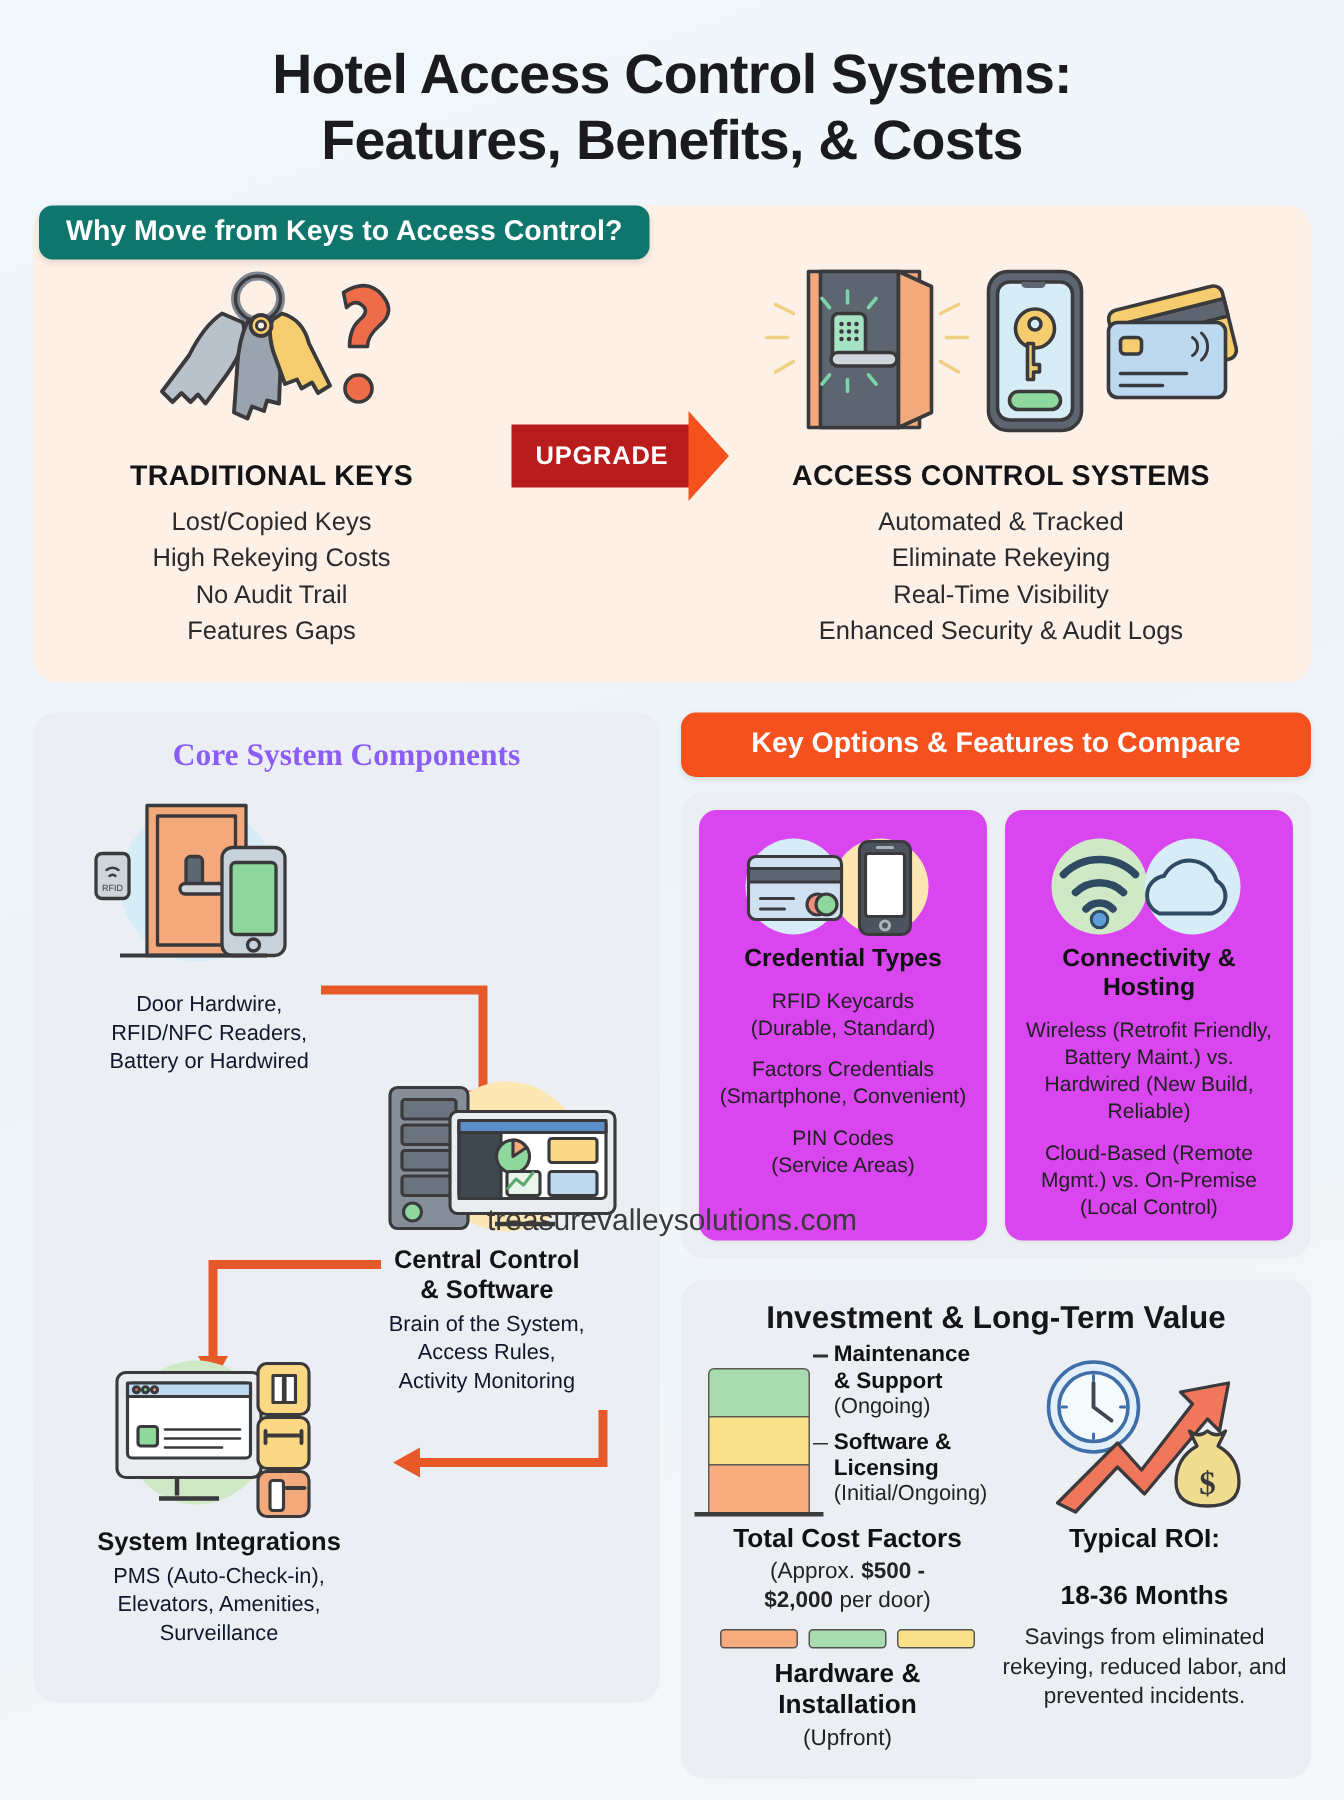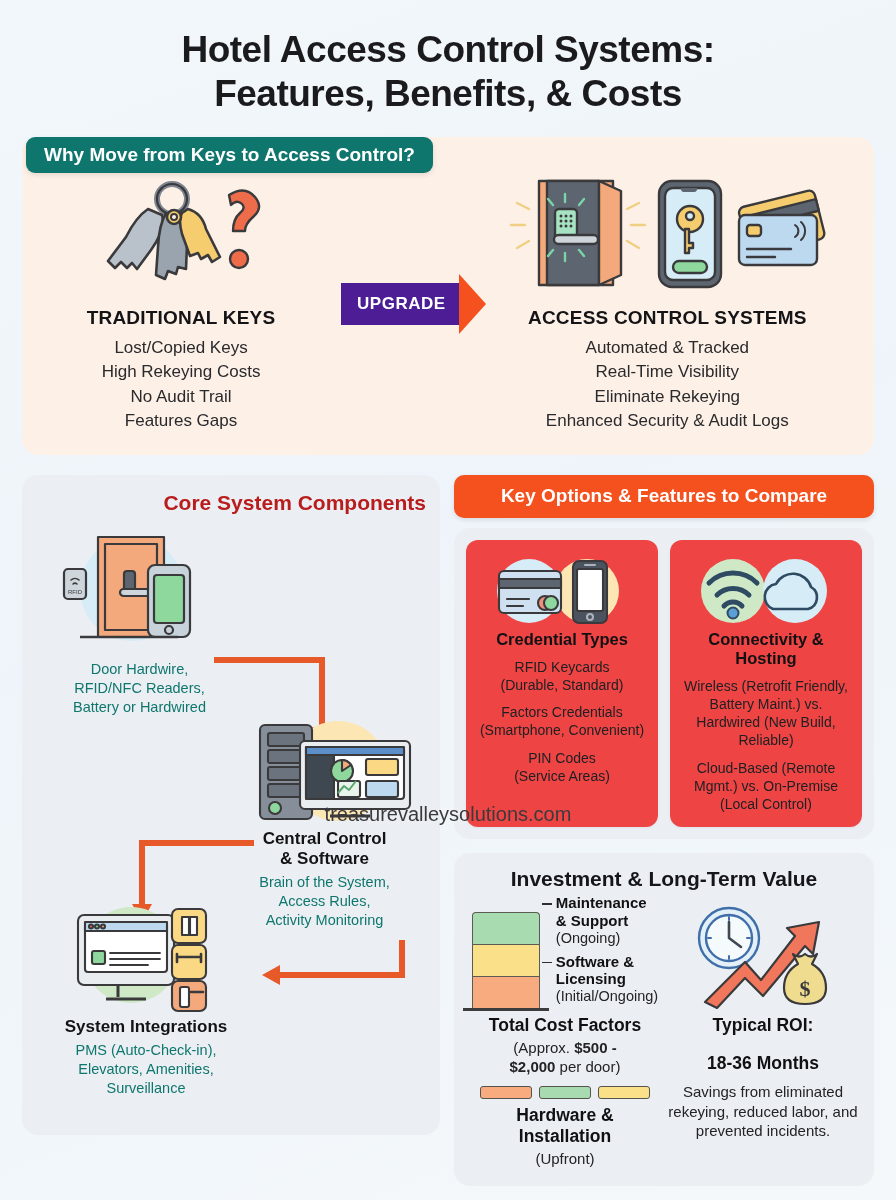--- a/index.html
+++ b/index.html
@@ -53,56 +53,56 @@
 
   .art { height: 120px; display: flex; align-items: flex-end; justify-content: center; gap: 6px; }
   .heading-caps {
     font-size: 19px; font-weight: bold; letter-spacing: 0.2px; margin-top: 14px; color: #141416;
   }
   .bullets { margin-top: 7px; font-size: 17px; line-height: 1.42; color: #2a2a2c; }
   .bullets div { white-space: nowrap; }
 
   .upgrade { position: relative; display: inline-block; }
   .upgrade-body {
-    background: #4c1d95; color: #fff; font-weight: bold; font-size: 17px;
+    background: #b91c1c; color: #fff; font-weight: bold; font-size: 17px;
     padding: 11px 14px 11px 16px; letter-spacing: 0.5px;
   }
   .upgrade-head {
     position: absolute; right: -26px; top: 50%; transform: translateY(-50%);
     width: 0; height: 0; border-top: 30px solid transparent;
     border-bottom: 30px solid transparent; border-left: 27px solid #f4511e;
   }
 
   
   .lower { display: flex; gap: 14px; margin-top: 20px; align-items: flex-start; }
   .lower-left  { width: 418px; }
   .lower-right { width: 420px; }
 
   
   .core-panel { padding: 16px 14px 20px; height: 660px; position: relative; }
-  .core-title { text-align: right; font-size: 21px; font-weight: bold; color: #b91c1c; }
+  .core-title { text-align: center; font-size: 21px; font-weight: bold; color: #8b5cf6; font-family: Liberation Serif, serif; }
 
   .node { position: absolute; text-align: center; }
   .node-title { font-size: 17px; font-weight: bold; line-height: 1.18; color: #131316; }
-  .node-sub { font-size: 14.5px; line-height: 1.32; color: #0f766e; margin-top: 4px; }
+  .node-sub { font-size: 14.5px; line-height: 1.32; color: #0f172a; margin-top: 4px; }
 
   .n1 { left: 10px;  top: 52px;  width: 215px; }
   .n2 { left: 200px; top: 238px; width: 205px; }
   .n3 { left: 4px;   top: 420px; width: 240px; }
 
   
   .ko-wrap { position: relative; }
   .ko-tag {
     display: block; background: #f4511e; color: #fff; font-weight: bold;
     font-size: 19px; text-align: center; border-radius: 10px; padding: 10px 10px 11px;
     box-shadow: 0 2px 5px rgba(0,0,0,0.10);
   }
   .ko-panel { margin-top: 10px; padding: 12px; display: flex; gap: 12px; }
   .card {
-    background: #ef4444; border-radius: 12px; padding: 12px 9px 14px;
+    background: #d946ef; border-radius: 12px; padding: 12px 9px 14px;
     flex: 1; text-align: center; box-shadow: 0 1px 3px rgba(0,0,0,0.05);
   }
   .card-icons { height: 76px; display: flex; align-items: center; justify-content: center; gap: 4px; }
   .card-title { font-size: 16.5px; font-weight: bold; margin-top: 2px; color: #111114; }
   .card-body { font-size: 14px; line-height: 1.3; margin-top: 9px; color: #202023; }
   .card-body p { margin-bottom: 9px; }
   .card-body p:last-child { margin-bottom: 0; }
   .card-body b { font-weight: normal; }
 
   
@@ -253,22 +253,22 @@
                 <g fill="none" stroke="#3a3a3c" stroke-width="2" stroke-linecap="round">
                   <path d="M288 50 a7 7 0 0 1 0 12"></path>
                   <path d="M294 47 a12 12 0 0 1 0 18"></path>
                 </g>
               </g>
             </svg>
           </div>
           <div class="heading-caps">ACCESS CONTROL SYSTEMS</div>
           <div class="bullets">
             <div>Automated &amp; Tracked</div>
+            <div>Eliminate Rekeying</div>
             <div>Real-Time Visibility</div>
-            <div>Eliminate Rekeying</div>
             <div>Enhanced Security &amp; Audit Logs</div>
           </div>
         </div>
 
       </div>
     </div>
   </div>
 
   <div class="lower">
 

